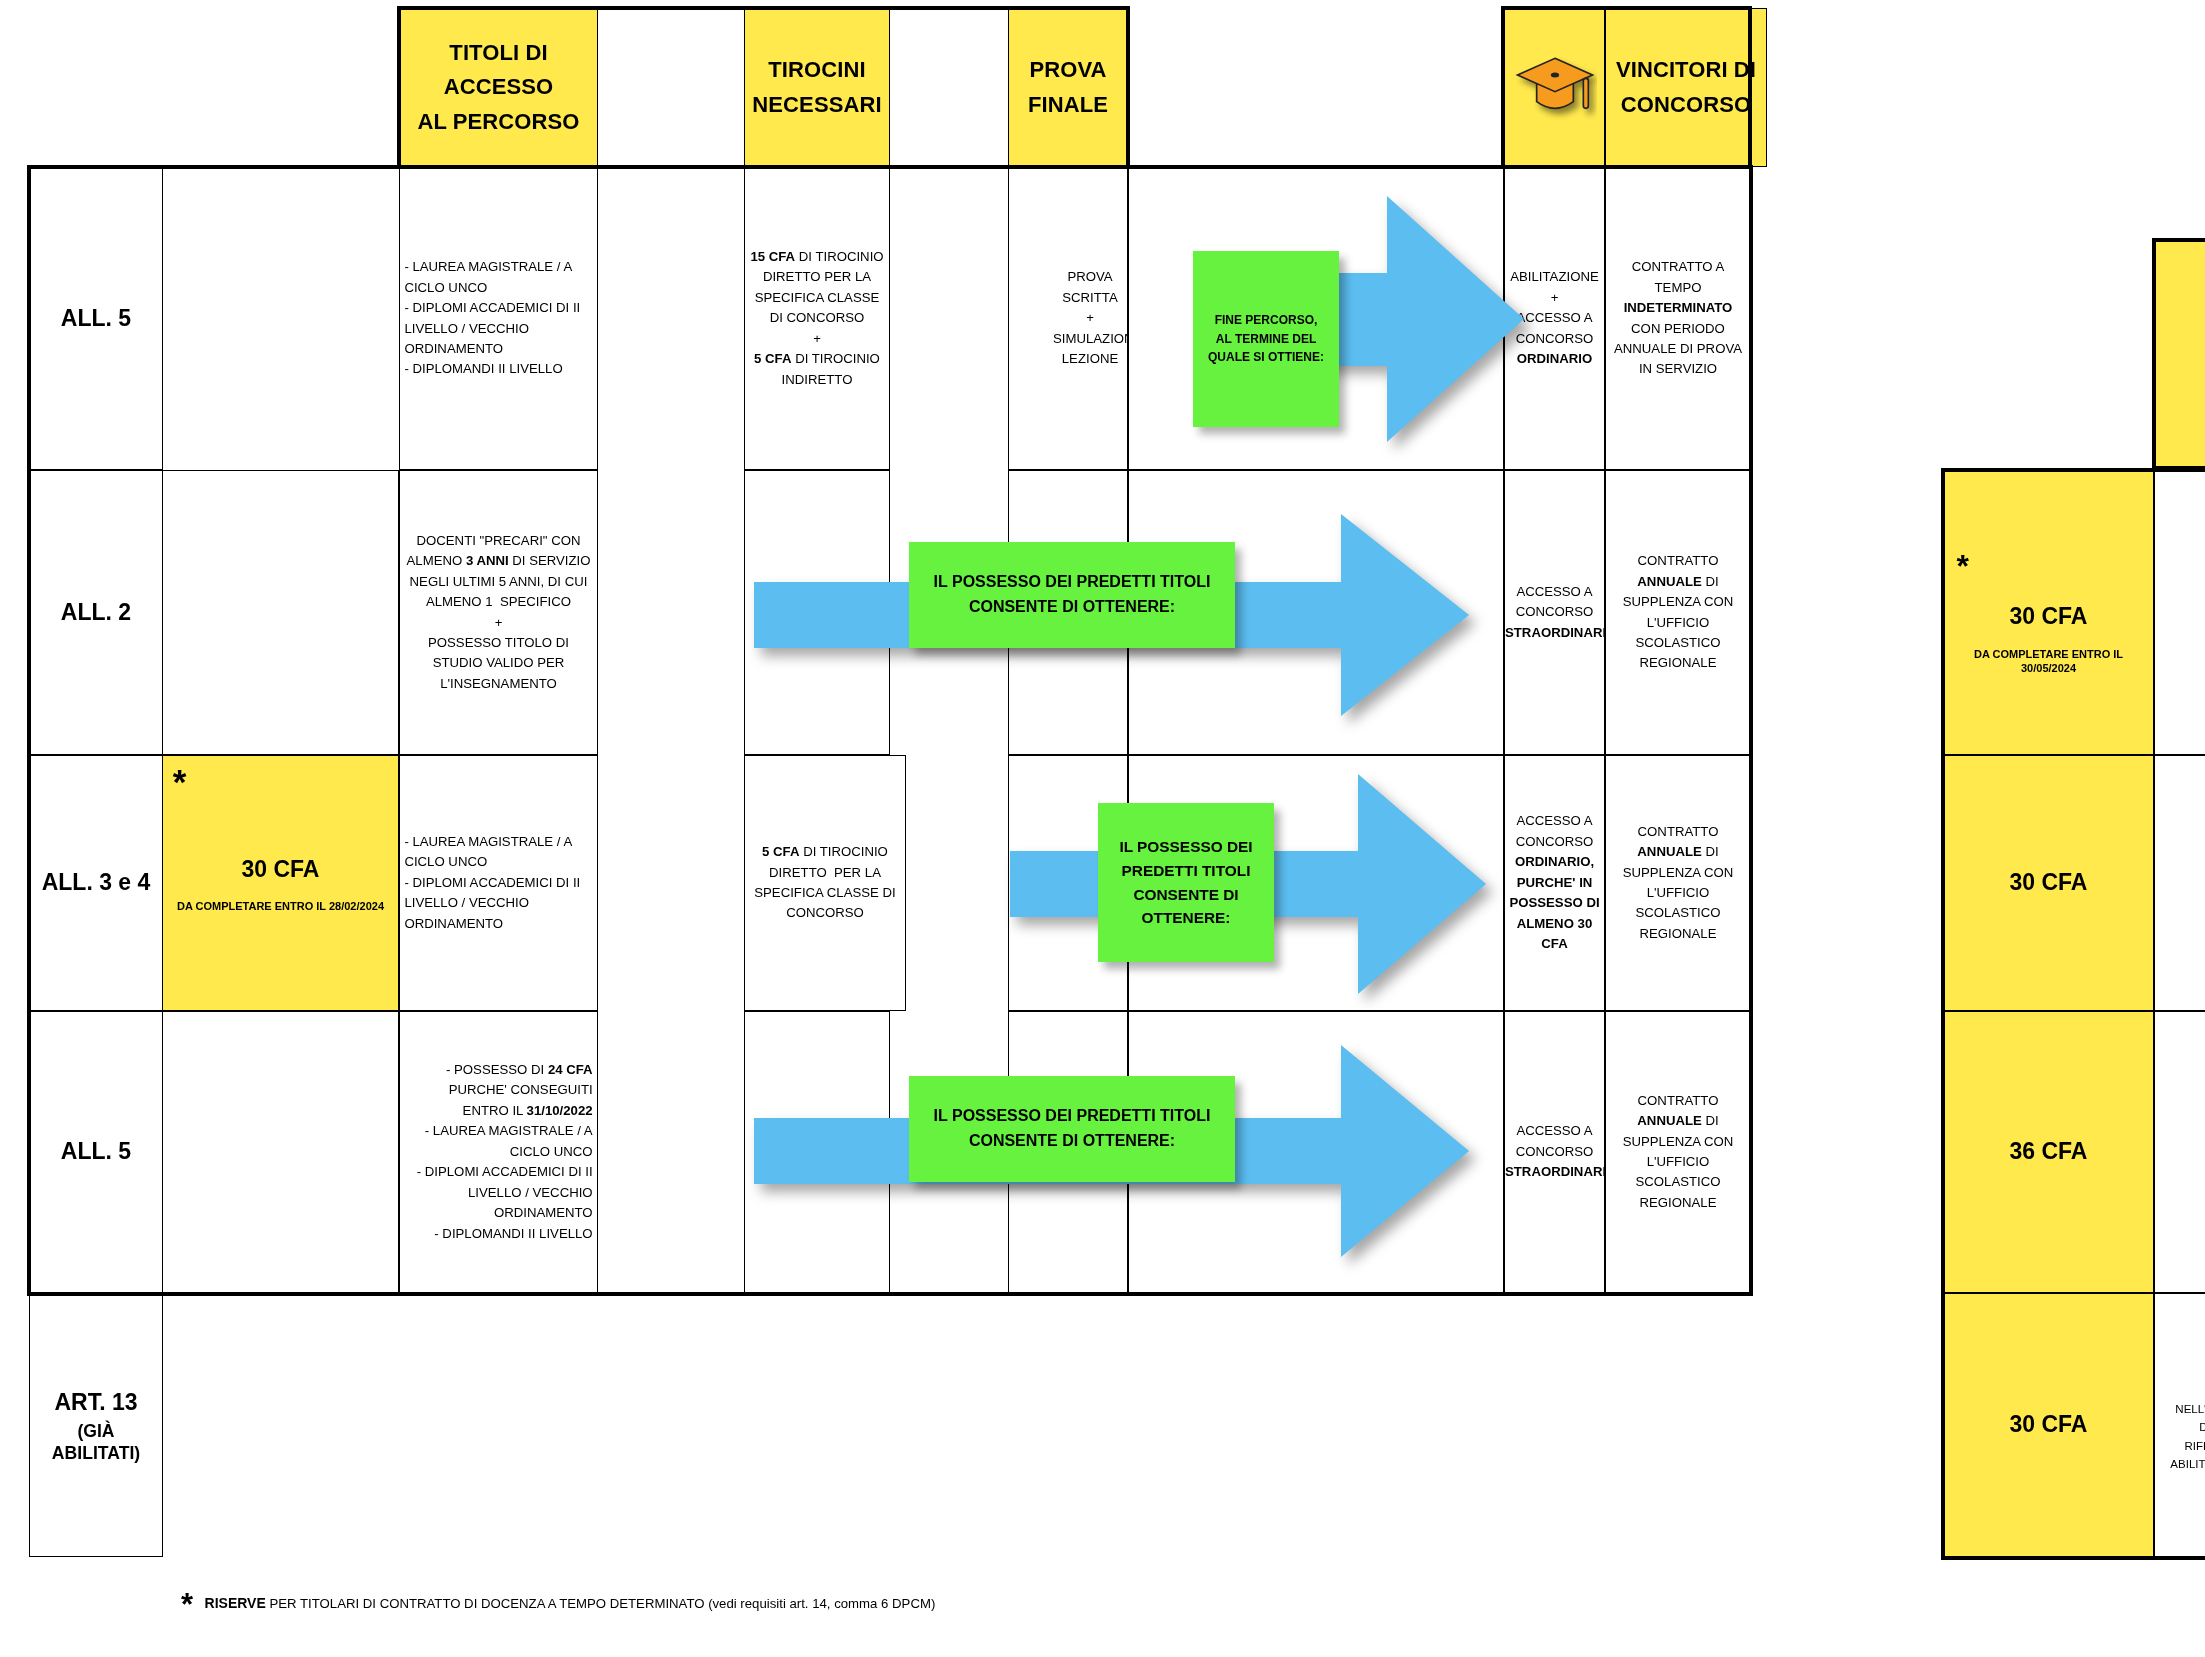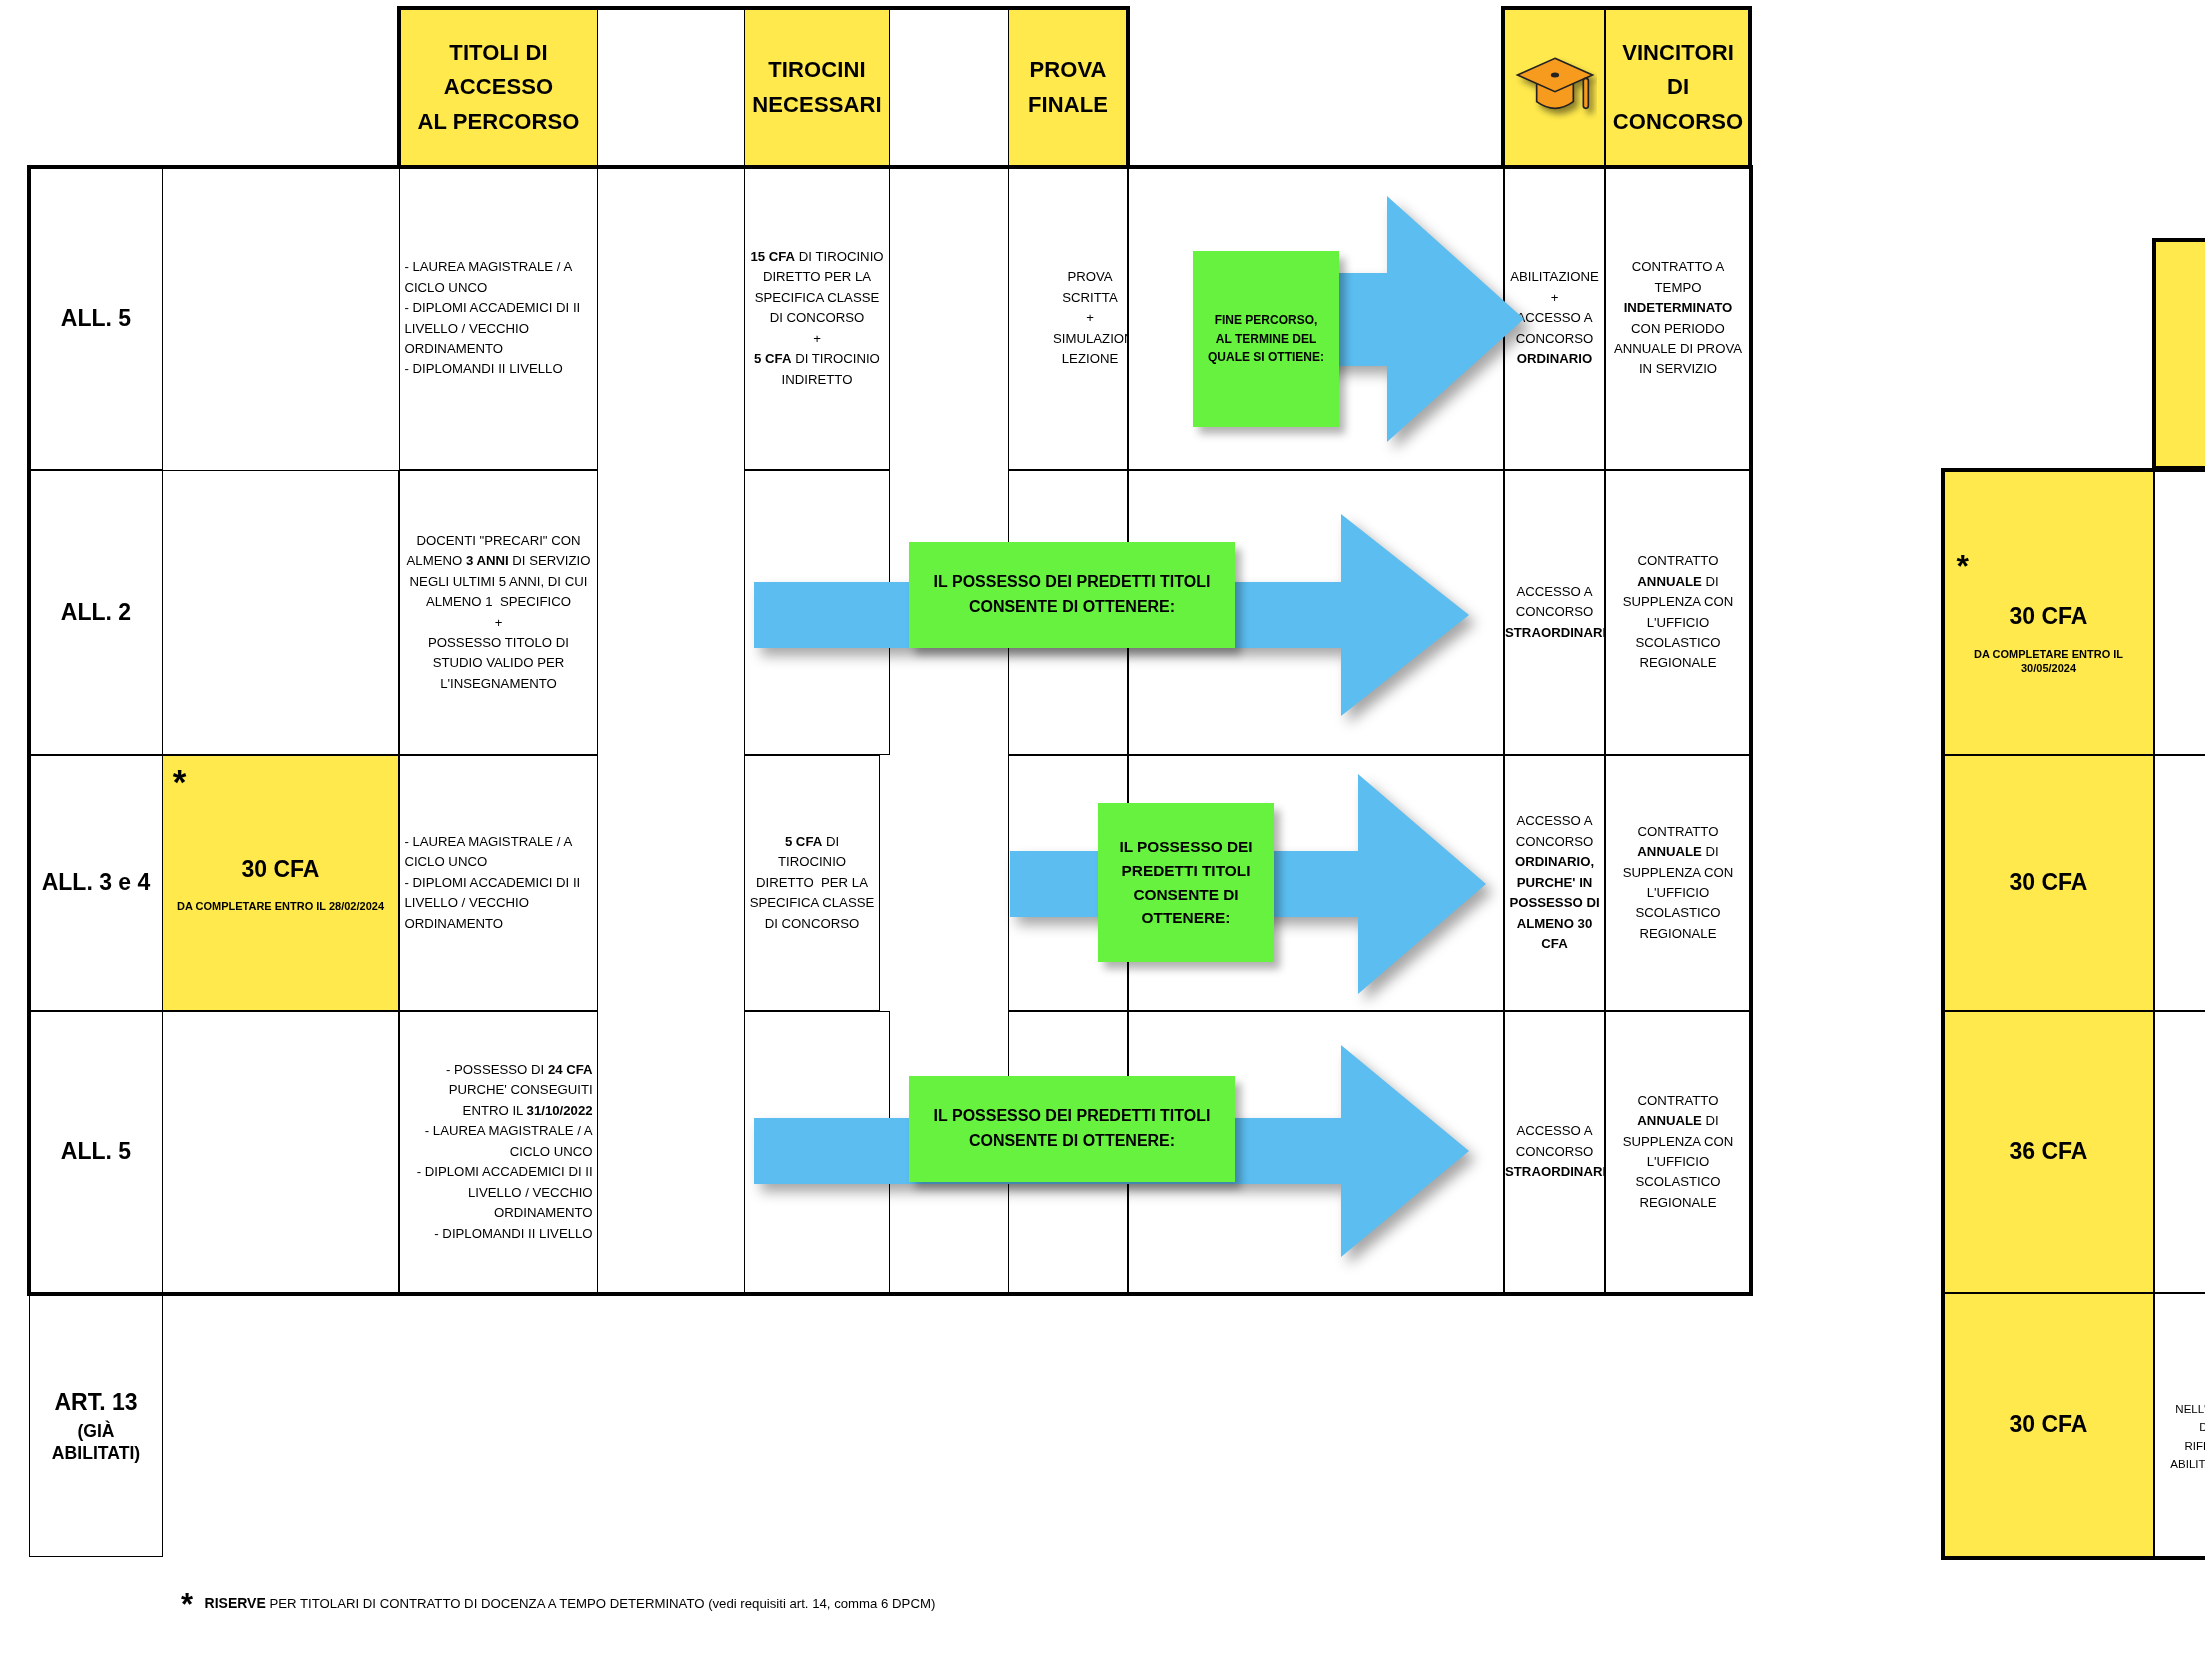--- a/index.html
+++ b/index.html
@@ -69,21 +69,21 @@
   <div class="cell yl bd-thin" style="left:1504px;top:8px;width:101px;height:159px;">
     <svg class="cap" width="84" height="75" viewBox="0 0 100 90">
       <g style="filter:drop-shadow(5px 6px 4px rgba(0,0,0,.45))">
         <path d="M28 40 L28 62 Q50 78 72 62 L72 40 Z" fill="#F79B1F" stroke="#222" stroke-width="2"></path>
         <path d="M50 10 L95 30 L50 50 L5 30 Z" fill="#F79B1F" stroke="#222" stroke-width="2"></path>
         <ellipse cx="50" cy="30" rx="5" ry="3" fill="#222"></ellipse>
         <rect x="84" y="34" width="6" height="36" rx="3" fill="#F79B1F" stroke="#222" stroke-width="2"></rect>
       </g>
     </svg>
   </div>
-  <div class="cell yl bd-thin hdr" style="left:1605px;top:8px;width:146px;height:159px;">
+  <div class="cell yl bd-thin hdr" style="left:1605px;top:8px;width:162px;height:159px;">
     <div class="inner" style="white-space:pre-line">VINCITORI DI
 CONCORSO</div>
   </div>
 
   <div class="cell wh bd-thin rowlab" style="left:29px;top:167px;width:134px;height:303px;">
     <div class="inner">ALL. 5</div>
   </div>
   <div class="cell wh bd-thin body-txt" style="left:399px;top:167px;width:199px;height:303px;">
     <div class="inner" style="text-align:left">- LAUREA MAGISTRALE / A CICLO UNCO<br>- DIPLOMI ACCADEMICI DI II LIVELLO / VECCHIO ORDINAMENTO<br>- DIPLOMANDI II LIVELLO</div>
   </div>
@@ -145,21 +145,21 @@
   <div class="cell yl bd-thin" style="left:162px;top:755px;width:237px;height:256px;">
     <div class="inner" style="position:relative;">
       <div class="star" style="left:9.7px;top:-88px;font-size:35px;">*</div>
       <div class="cfa-big">30 CFA</div>
       <div class="cfa-note">DA COMPLETARE ENTRO IL 28/02/2024</div>
     </div>
   </div>
   <div class="cell wh bd-thin body-txt" style="left:399px;top:755px;width:199px;height:256px;">
     <div class="inner" style="text-align:left">- LAUREA MAGISTRALE / A CICLO UNCO<br>- DIPLOMI ACCADEMICI DI II LIVELLO / VECCHIO ORDINAMENTO</div>
   </div>
-  <div class="cell wh bd-thin body-txt" style="left:744px;top:755px;width:136px;height:256px;">
+  <div class="cell wh bd-thin body-txt" style="left:744px;top:755px;width:162px;height:256px;">
     <div class="inner"><b>5 CFA</b> DI TIROCINIO DIRETTO&nbsp; PER LA SPECIFICA CLASSE DI CONCORSO</div>
   </div>
   <div class="cell wh bd-thin" style="left:1008px;top:755px;width:120px;height:256px;"></div>
   <div class="cell wh bd-thin" style="left:1128px;top:755px;width:376px;height:256px;"></div>
 
   <div class="arrow shadowed" style="left:1010px;top:774px;width:494px;height:221px;">
     <div class="shaft" style="left:0;top:77px;width:375px;height:66px;"></div>
     <div class="head" style="left:348px;top:0;border-width:110px 0 110px 128px;"></div>
   </div>
   <div class="green body-txt" style="left:1098px;top:803px;width:176px;height:159px;font-size:15.4px;line-height:1.5;">

